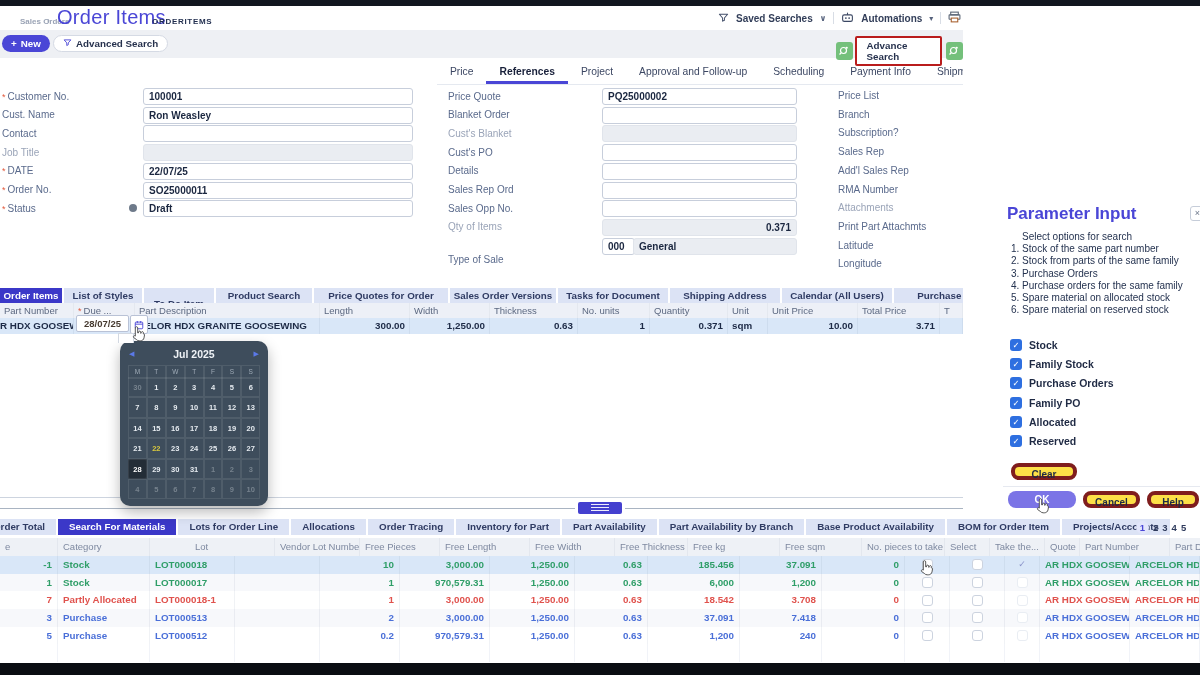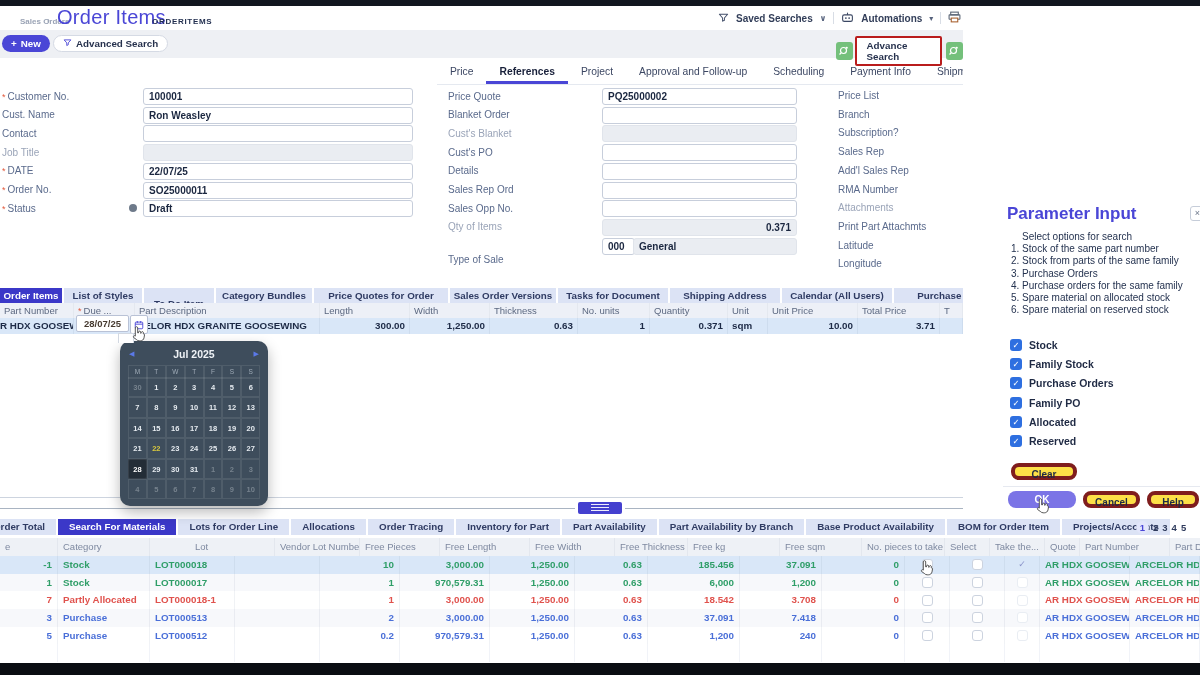--- a/index.html
+++ b/index.html
@@ -241,21 +241,21 @@
       <div class="flabel abs muted" style="left: 838px; top: 196.2px;">Attachments</div>
       <div class="flabel abs" style="left: 838px; top: 214.9px;">Print Part Attachmts</div>
       <div class="flabel abs" style="left: 838px; top: 233.6px;">Latitude</div>
       <div class="flabel abs" style="left: 838px; top: 252.3px;">Longitude</div>
     </div>
 
   <div class="abs tabrow" id="order-tabs" style="left:0;top:282px;width:963px;height:15px;">
       <div class="ptab active" style="width: 62px; padding: 0px; flex: 0 0 auto;">Order Items</div>
       <div class="ptab" style="width: 78px; padding: 0px; flex: 0 0 auto;">List of Styles</div>
       <div class="ptab" style="width: 70px; padding: 8px; flex: 0 0 auto;">To Do Item</div>
-      <div class="ptab" style="width: 96px; padding: 0px; flex: 0 0 auto;">Category Bundles</div>
+      <div class="ptab" style="width: 96px; padding: 0px; flex: 0 0 auto;">Product Search</div>
       <div class="ptab" style="width: 134px; padding: 0px; flex: 0 0 auto;">Price Quotes for Order</div>
       <div class="ptab" style="width: 106px; padding: 0px; flex: 0 0 auto;">Sales Order Versions</div>
       <div class="ptab" style="width: 110px; padding: 0px; flex: 0 0 auto;">Tasks for Document</div>
       <div class="ptab" style="width: 110px; padding: 0px; flex: 0 0 auto;">Shipping Address</div>
       <div class="ptab" style="width: 110px; padding: 0px; flex: 0 0 auto;">Calendar (All Users)</div>
       <div class="ptab" style="width: 120px; padding: 0px; flex: 0 0 auto;">Purchase Order</div>
     </div>
   <div class="abs" id="ot-head">
       <div class="oh" style="width: 74px;">Part Number</div>
       <div class="oh" style="width: 61px;"><span class="req">*</span><span>Due ...</span></div>

